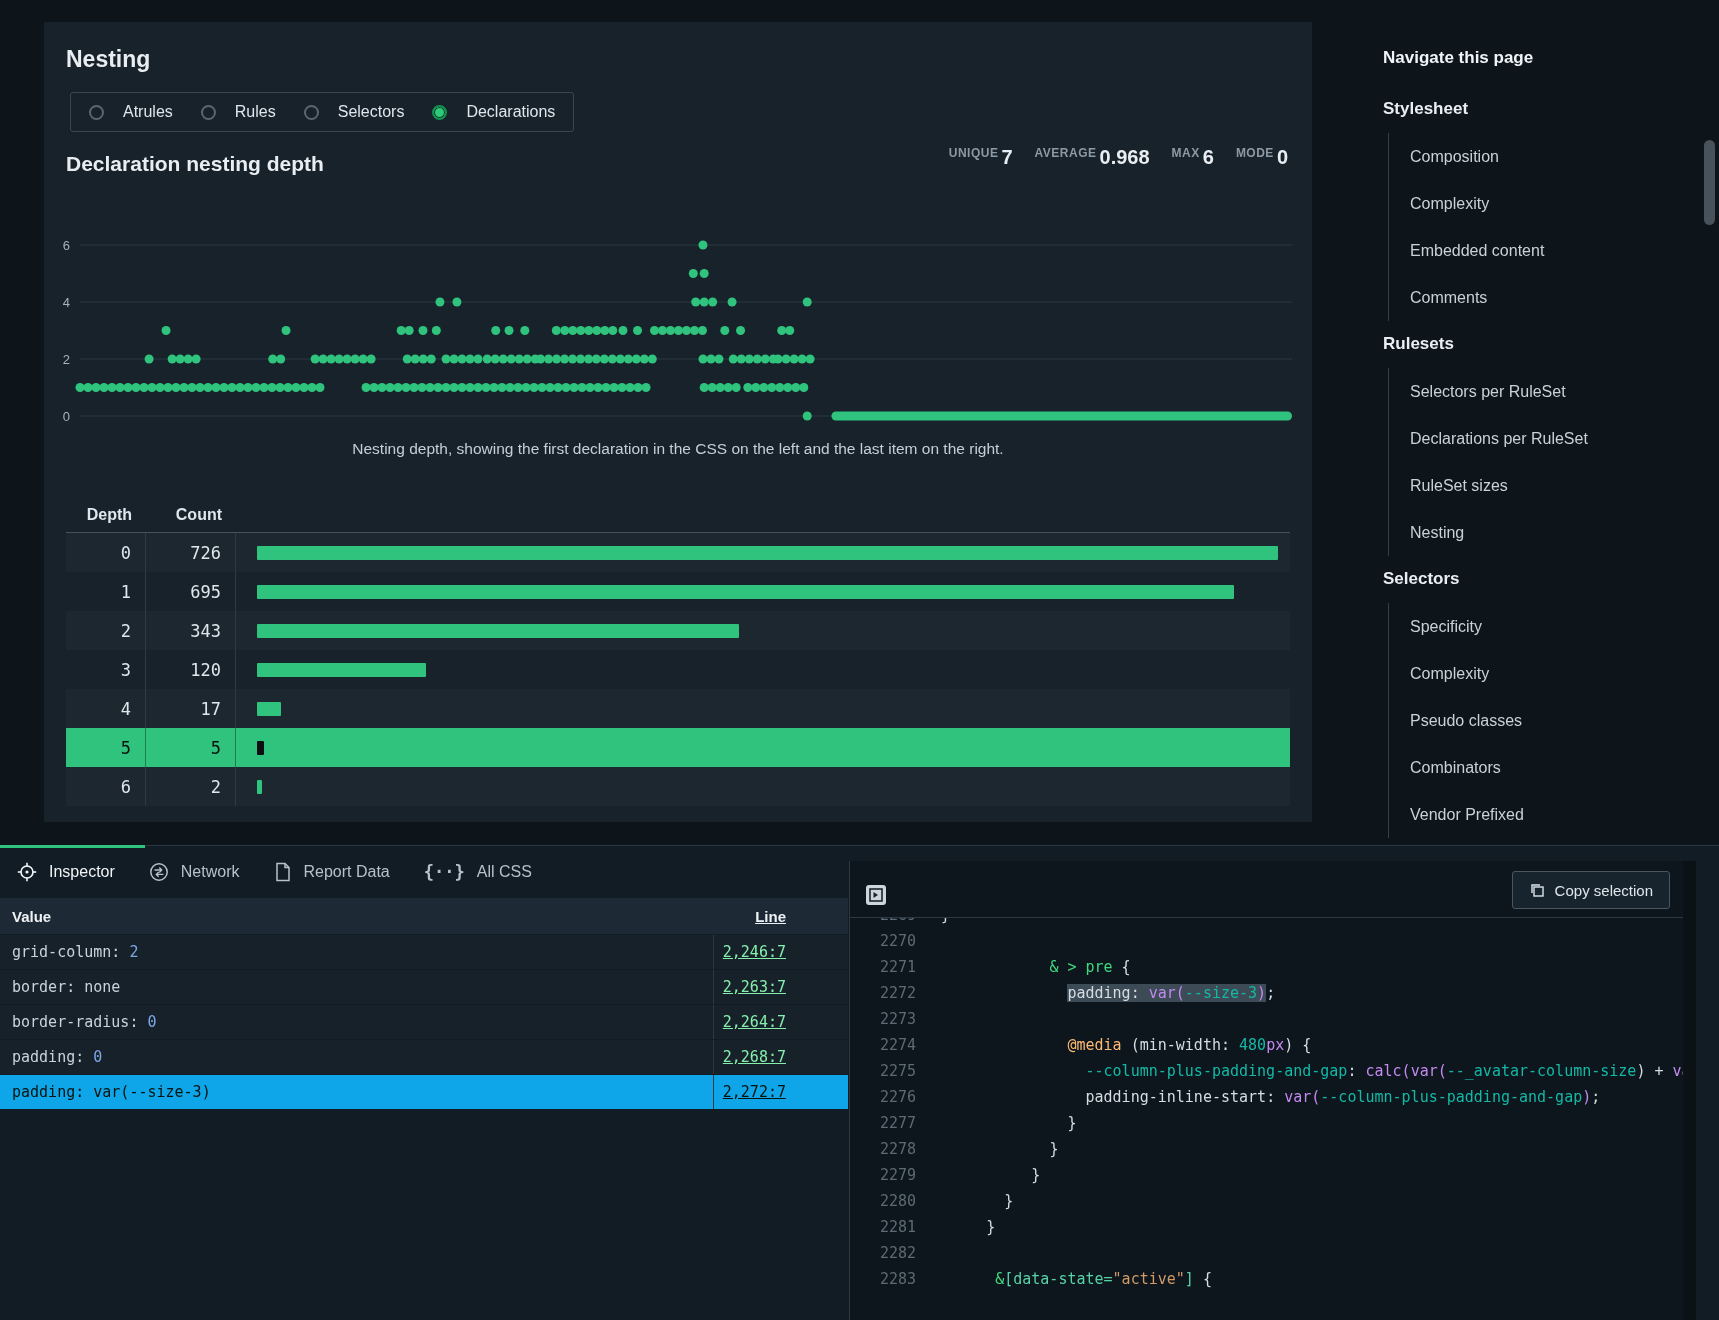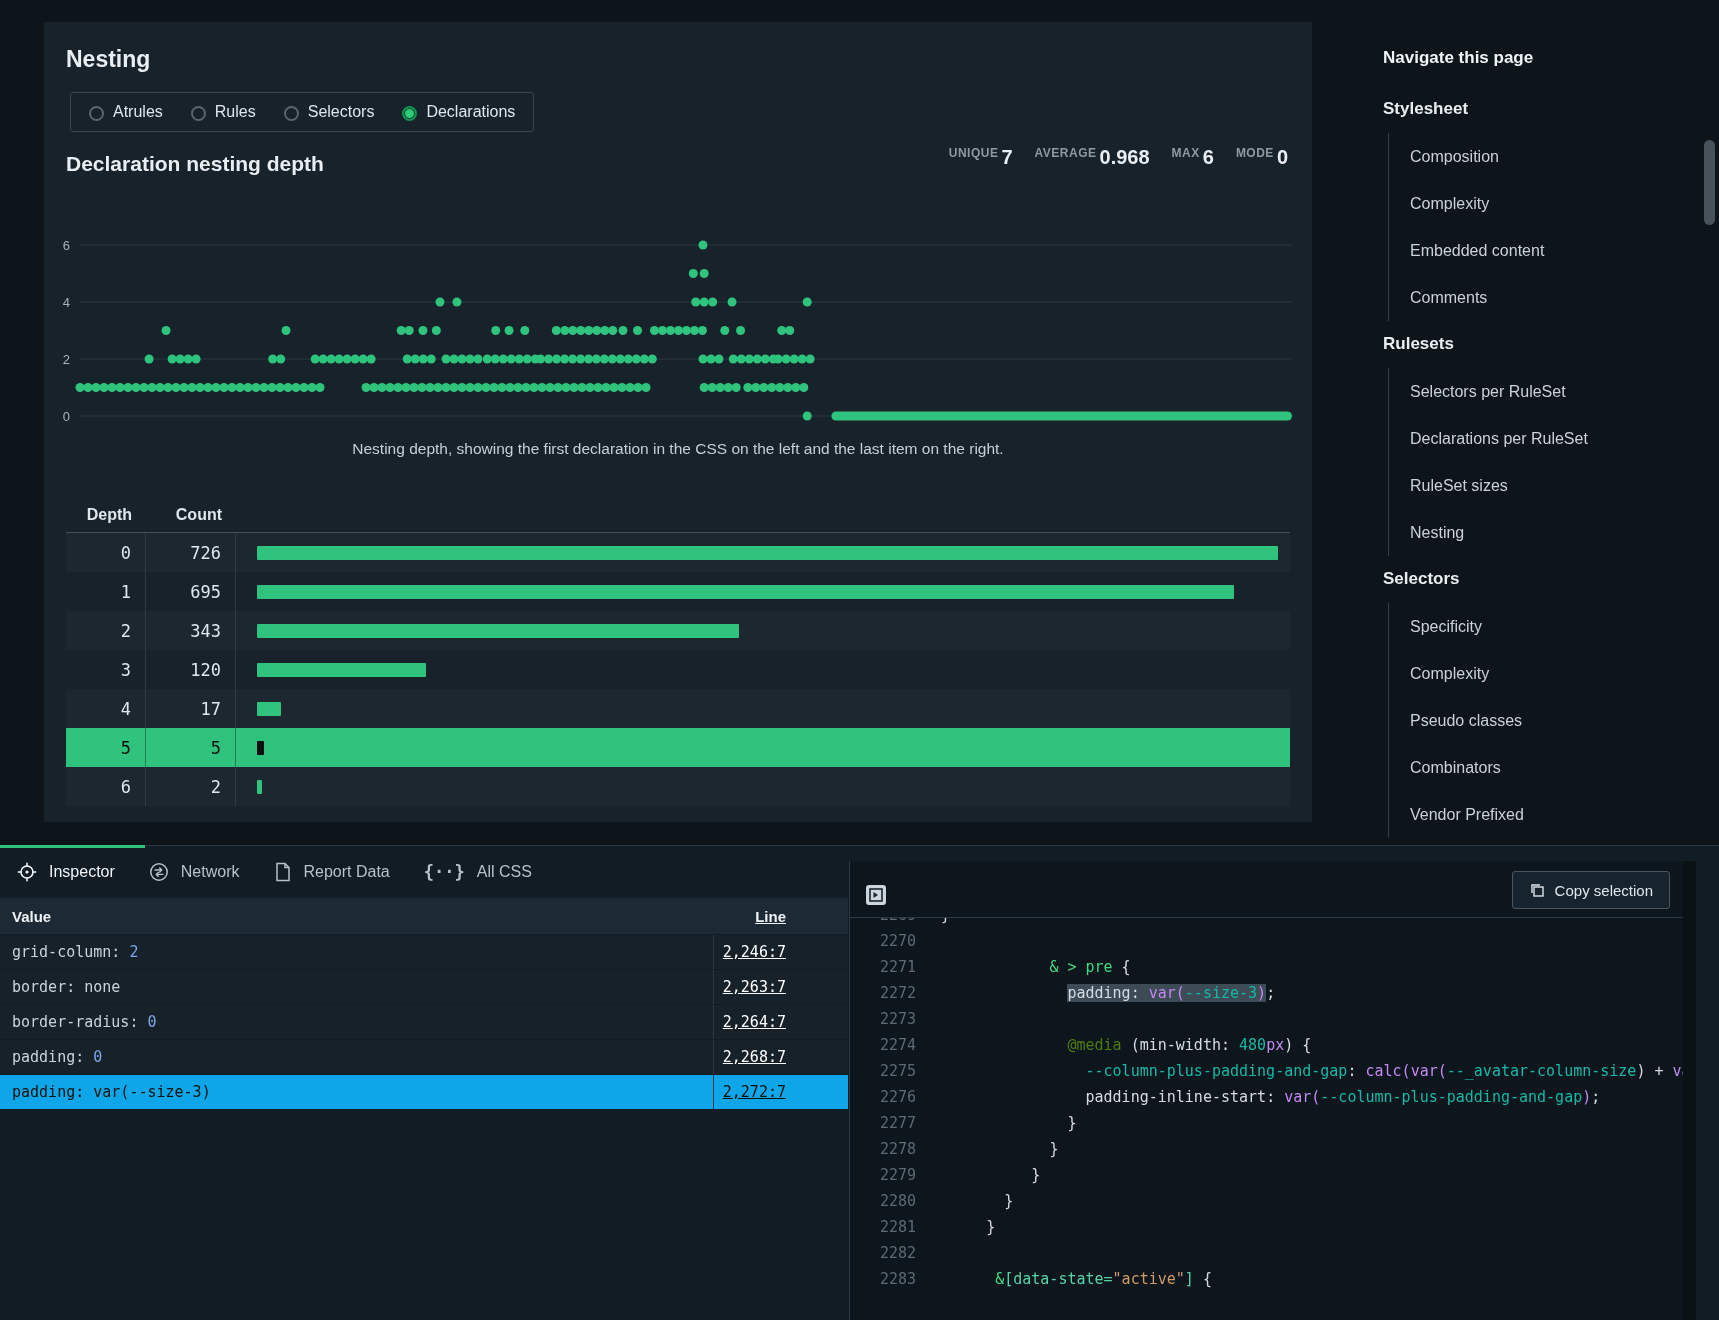--- a/index.html
+++ b/index.html
@@ -3,21 +3,21 @@
 <meta charset="utf-8">
 <style>
   html,body{margin:0;padding:0;background:#0a1116;}
   .page{position:relative;width:1719px;height:1320px;background:#0d151a;overflow:hidden;
         font-family:"Liberation Sans",sans-serif;color:#e9eef2;}
   
   .card{position:absolute;left:44px;top:22px;width:1268px;height:800px;background:#17222b;}
   .card-title{position:absolute;left:22px;top:24px;font-size:23px;font-weight:700;color:#e9eef2;}
   .radio-group{position:absolute;left:26px;top:70px;height:38px;display:inline-flex;align-items:center;
                gap:28px;padding:0 18px;border:1px solid #39454f;border-radius:3px;}
-  .radio-item{display:flex;align-items:flex-end;gap:9px;cursor:pointer;}
+  .radio-item{display:flex;align-items:center;gap:19px;cursor:pointer;}
   .radio-dot{width:15px;height:15px;border-radius:50%;border:2px solid #596670;box-sizing:border-box;background:transparent;}
   .radio-item.sel .radio-dot{background:#2fc97a;border-color:#119152;box-shadow:inset 0 0 0 1px #0c3a22;}
   .radio-label{font-size:16px;color:#dfe6ec;}
   .section-title{position:absolute;left:22px;top:130px;font-size:21px;font-weight:700;color:#e9eef2;}
   .stats{position:absolute;top:124px;right:24px;display:flex;gap:22px;}
   .stat{display:flex;flex-direction:row;gap:3px;}
   .stat-label{font-size:12px;letter-spacing:.5px;color:#8d9aa4;font-weight:600;}
   .stat-value{font-size:20px;font-weight:700;color:#e9eef2;}
   .chart{position:absolute;left:12px;top:206px;width:1240px;height:200px;}
   .chart-caption{position:absolute;left:0;top:418px;width:100%;text-align:center;font-size:15.5px;color:#c6cfd6;}
@@ -54,37 +54,37 @@
   .vtable{position:absolute;left:0;top:52px;width:848px;}
   .vhead{height:36px;background:#1d2935;display:flex;align-items:center;font-weight:700;font-size:15px;color:#eef2f5;}
   .vhead .vh-value{padding-left:12px;flex:1;}
   .vhead .vh-line{width:135px;text-align:right;padding-right:62px;box-sizing:border-box;text-decoration:underline;}
   .vrow{height:34px;margin-top:1px;background:#16212a;display:flex;align-items:center;
         font-family:"DejaVu Sans Mono",monospace;font-size:15px;color:#c9d3db;cursor:pointer;}
   .vrow .vprop{padding-left:12px;flex:1;white-space:pre;}
   .vrow .vnum{color:#7ca6e8;}
   .vrow .vline-cell{width:135px;height:100%;display:flex;align-items:center;justify-content:flex-end;
         padding-right:62px;box-sizing:border-box;border-left:1px solid #2c3944;}
-  .vrow a{color:#ffffff;text-decoration:underline;}
+  .vrow a{color:#86efac;text-decoration:underline;}
   .vrow.hl{background:#0ea5e9;color:#06130c;}
   .vrow.hl a{color:#06130c;}
   
   .codepane{position:absolute;left:849px;top:15px;width:847px;height:475px;background:#0d161d;
             border-left:1px solid #2c3944;box-sizing:border-box;overflow:hidden;}
   .code-header{position:absolute;left:0;top:0;width:100%;height:57px;border-bottom:1px solid #2c3944;box-sizing:border-box;}
   .toggle-btn{position:absolute;left:16px;top:24px;width:20px;height:20px;background:#cdd6dc;border-radius:3px;
               display:flex;align-items:center;justify-content:center;cursor:pointer;}
   .copy-btn{position:absolute;right:26px;top:10px;height:36px;padding:0 16px;display:flex;align-items:center;gap:10px;
             border:1px solid #4a565f;border-radius:3px;background:#18242d;color:#dfe6ec;font-size:15px;cursor:pointer;}
   .code-lines{position:absolute;left:0;top:57px;width:100%;height:418px;overflow:hidden;}
   .code-inner{margin-top:-16px;}
   .cline{height:26px;line-height:26px;white-space:pre;font-family:"DejaVu Sans Mono",monospace;font-size:15px;}
   .lnum{display:inline-block;width:66px;text-align:right;color:#5d6a74;}
   .lcode{margin-left:25px;}
-  .tok-pun{color:#d5dde3}.tok-grn{color:#3fd97f}.tok-red{color:#4d7c0f}.tok-vio{color:#c489f0}
+  .tok-pun{color:#d5dde3}.tok-grn{color:#3fd97f}.tok-red{color:#fdba74}.tok-vio{color:#c489f0}
   .tok-blu{color:#14b8a6}.tok-org{color:#d19a66}.tok-tea{color:#56d4a8}
   .tok-sel{background:#3d4b56;}
   .code-scroll{position:absolute;right:0;top:0;width:13px;height:475px;background:#0a1216;}
 </style>
 </head>
 <body>
 
 <div class="page">
 
   <div class="card">

